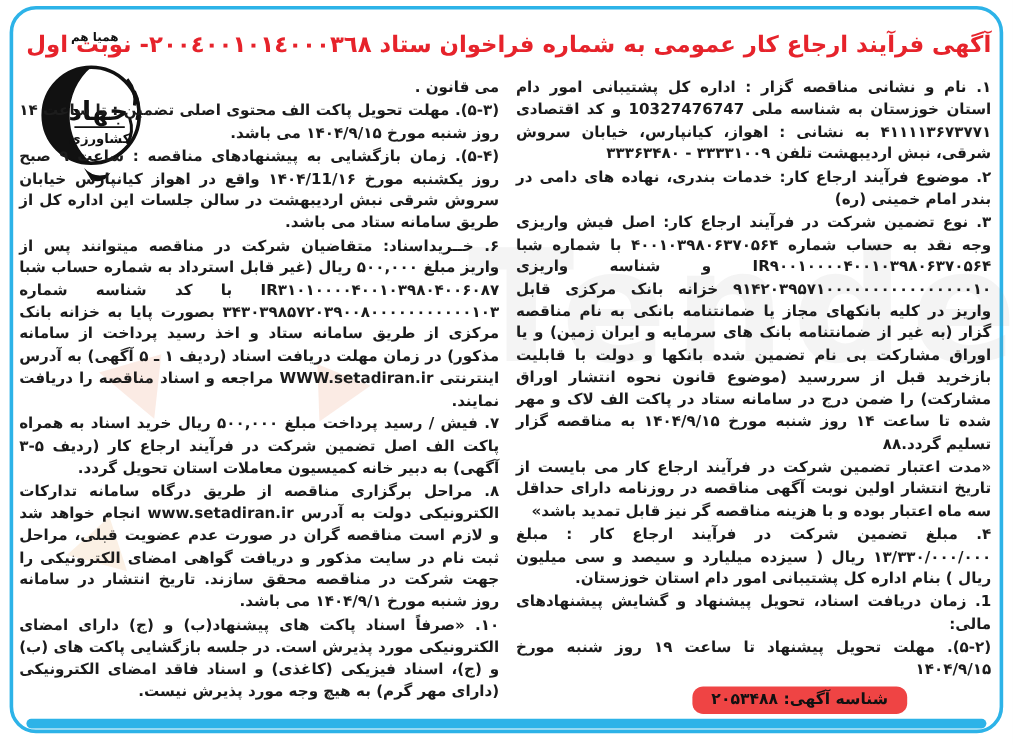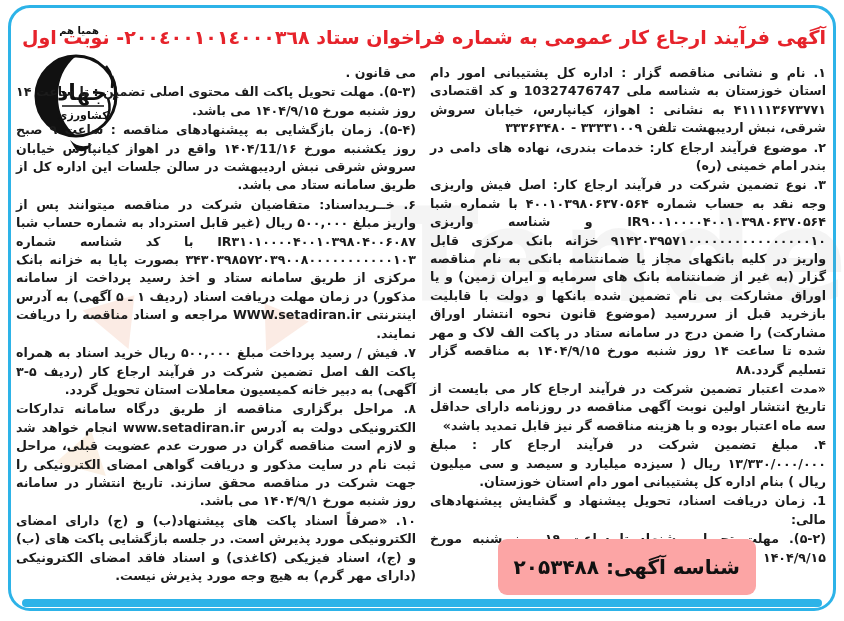--- a/index.html
+++ b/index.html
@@ -30,23 +30,23 @@
            color:rgba(150,150,150,0.10);letter-spacing:6px;pointer-events:none;
            font-family:"DejaVu Sans",sans-serif;}
   .wm-arrow{position:absolute;width:0;height:0;opacity:0.12;pointer-events:none;}
   .wm-a1{left:90px;top:290px;border-left:30px solid transparent;border-right:30px solid transparent;
          border-bottom:45px solid #e05a20;transform:rotate(40deg);}
   .wm-a2{left:250px;top:300px;border-left:26px solid transparent;border-right:26px solid transparent;
          border-bottom:40px solid #e05a20;transform:rotate(-35deg);}
   .wm-a3{left:60px;top:430px;border-left:26px solid transparent;border-right:26px solid transparent;
          border-bottom:40px solid #e08020;transform:rotate(15deg);}
   
-  .ad-badge{position:absolute;right:88px;bottom:26px;background:#fca5a5;
-            border-radius:9px;padding:16px 16px;direction:rtl;
-            color:#111;font-weight:bold;font-size:20px;}
+  .ad-badge{position:absolute;right:88px;bottom:26px;background:#ef4444;
+            border-radius:9px;padding:4px 16px;direction:rtl;
+            color:#111;font-weight:bold;font-size:13px;}
   .credit{position:absolute;left:40px;bottom:24px;width:480px;direction:rtl;
           color:#e6232b;font-weight:bold;font-size:19px;text-align:center;}
 </style>
 </head>
 <body>
 
 <div id="page">
 
   <div class="frame"></div>
 

